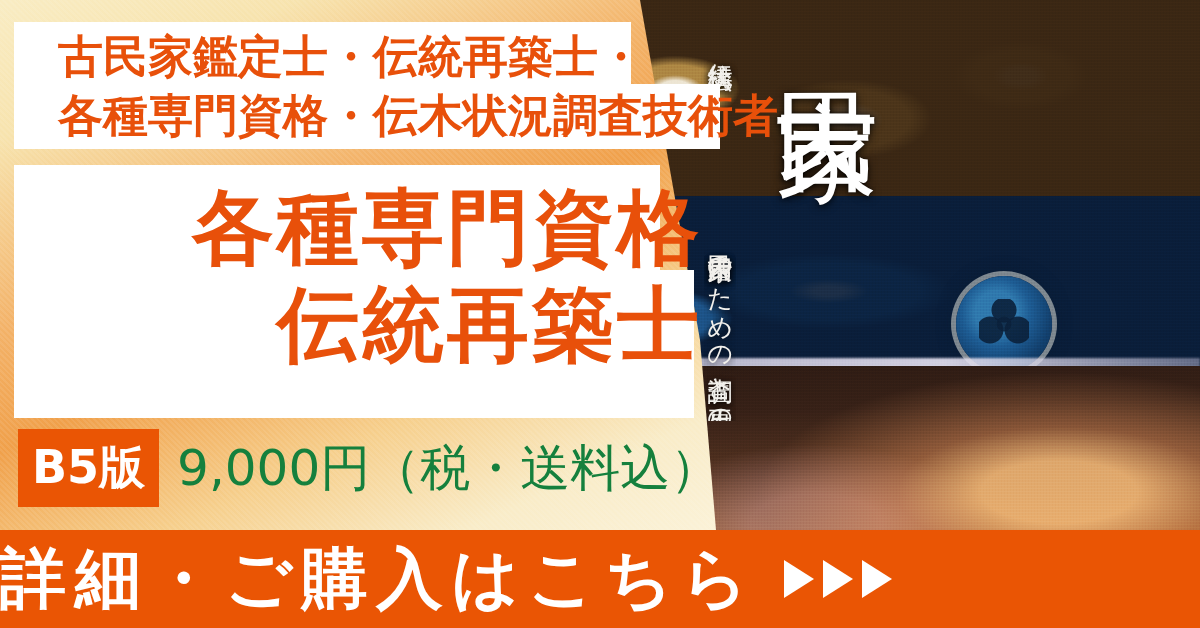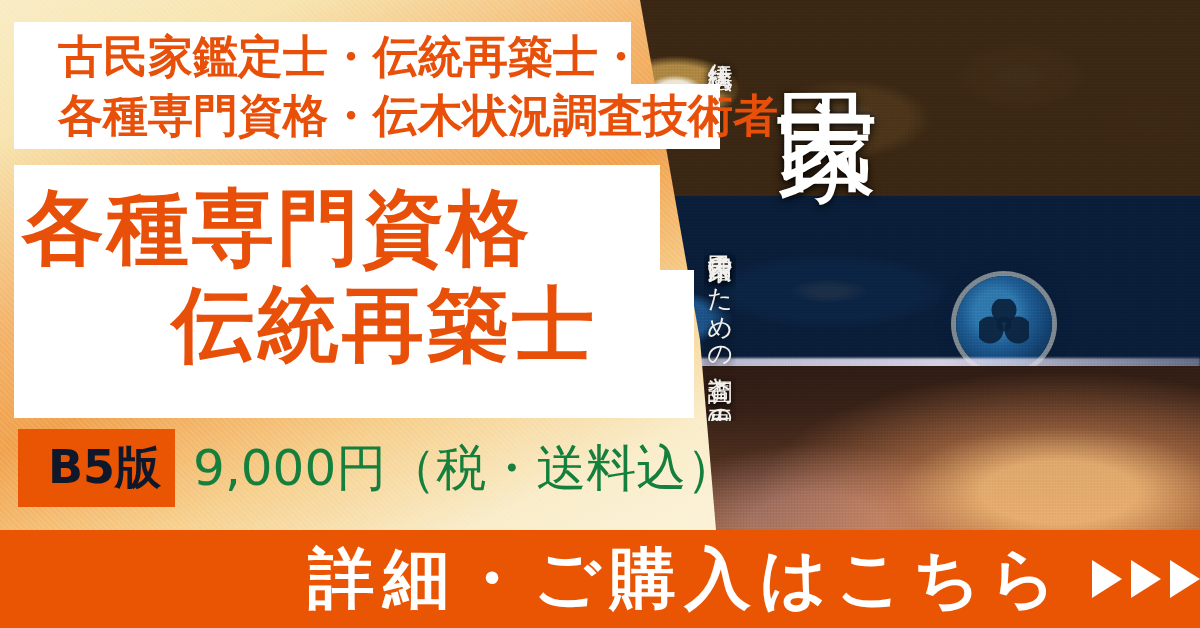--- a/index.html
+++ b/index.html
@@ -129,49 +129,49 @@
     position:absolute;left:20px;top:27px;width:700px;
     color:#e8500a;
     font-size:45px;line-height:1.32;font-weight:700;
     letter-spacing:0px;white-space:nowrap;margin-left:38px;
   }
   .headline .l1,.headline .l2{display:block;}
 
   
   .title{
     position:absolute;left:22px;top:180px;width:680px;
-    color:#e8500a;font-weight:700;white-space:nowrap;
+    color:#e8500a;font-weight:700;white-space:nowrap;text-align:right;
   }
   .title .t1{
     display:block;font-size:82px;line-height:1.18;letter-spacing:3px;
   }
   .title .t2{
     display:block;font-size:82px;line-height:1.18;letter-spacing:3px;
     padding-left:150px;
   }
 
   
   .price-row{
     position:absolute;left:18px;top:429px;height:78px;
     display:flex;align-items:center;gap:18px;white-space:nowrap;
   }
   .badge{
-    background:#ea5504;color:#0f172a;
+    background:#ea5504;color:#ffffff;
     font-size:46px;font-weight:700;line-height:1;
-    padding:15px 14px 17px 30px;letter-spacing:0px;
+    padding:15px 14px 17px 14px;letter-spacing:0px;
   }
   .price{
     color:#15803d;font-size:50px;font-weight:400;letter-spacing:0px;
   }
 
   
   .cta{
     position:absolute;left:0;top:530px;width:1200px;height:98px;
     background:#ea5504;
-    display:flex;align-items:center;justify-content:flex-end;gap:26px;
+    display:flex;align-items:center;justify-content:flex-start;gap:26px;
   }
   .cta-text{
     color:#ffffff;font-size:66px;font-weight:700;letter-spacing:9px;
     line-height:1;white-space:nowrap;
   }
   .cta-arrows{display:flex;align-items:center;gap:9px;}
   .arrow{
     width:0;height:0;border-left:30px solid #ffffff;
     border-top:19px solid transparent;border-bottom:19px solid transparent;
   }

